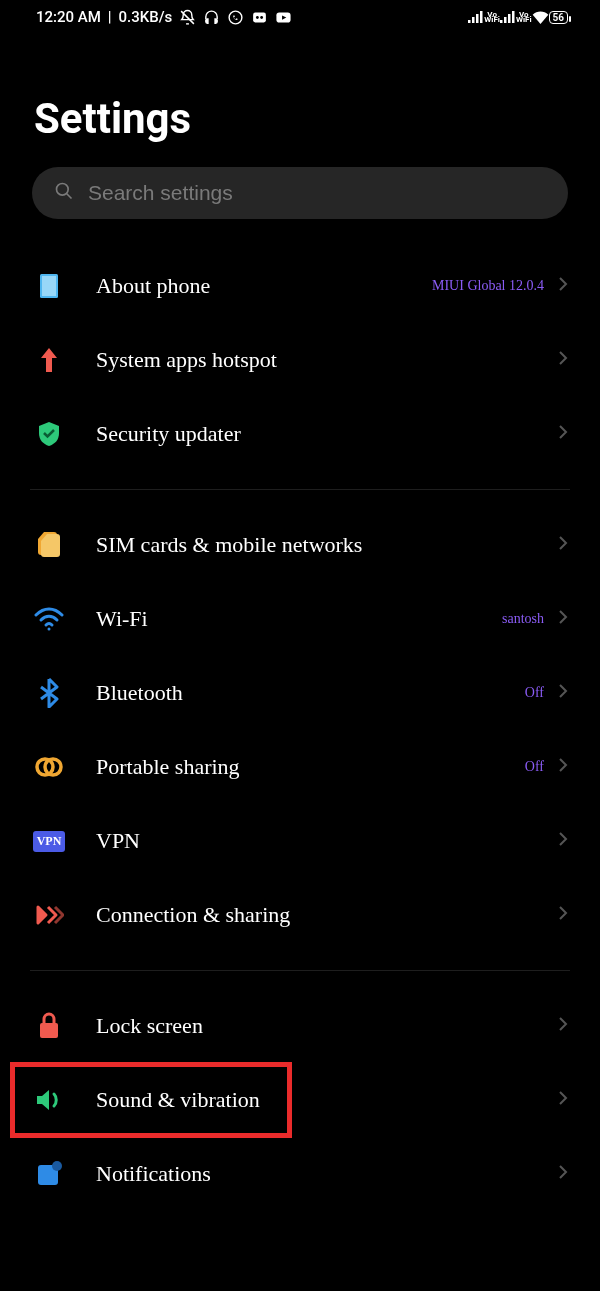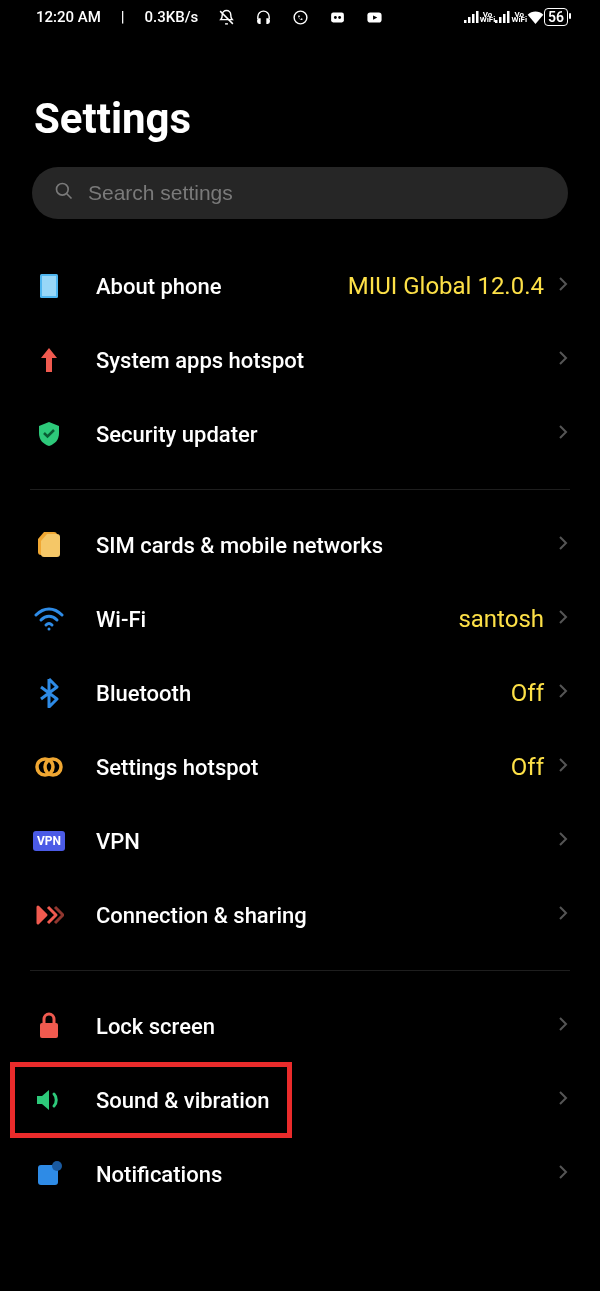--- a/index.html
+++ b/index.html
@@ -15,33 +15,33 @@
       display: flex;
       justify-content: space-between;
       align-items: center;
       padding: 8px 32px 6px 36px;
       font-size: 15px;
       font-weight: 500;
     }
     .status-left {
       display: flex;
       align-items: center;
-      gap: 20px;
+      gap: 7px;
     }
     .status-right {
       display: flex;
       align-items: center;
       gap: 0;
     }
     .status-icon { display:inline-flex; align-items:center; font-size:15px; }
     .battery-box {
       border: 1.5px solid #fff;
       border-radius: 4px;
       padding: 0 3px;
-      font-size: 14px;
+      font-size: 10px;
       font-weight: 600;
       position: relative;
     }
     .battery-box::after {
       content:"";
       position:absolute;
       right:-4px; top:4px;
       width:2px; height:6px;
       background:#fff;
       border-radius:1px;
@@ -68,21 +68,21 @@
     }
     .search-box input {
       background: transparent;
       border: none;
       outline: none;
       color: #22c55e;
       font-size: 21px;
       width: 100%;
     }
     .search-box input::placeholder { color: #7a7a7a; }
-    .list { padding-top: 6px; }
+    .list { padding-top: 6px; font-family: Liberation Serif, serif; }
     .item {
       display: flex;
       align-items: center;
       padding: 22px 32px 22px 34px;
       position: relative;
     }
     .item-icon {
       width: 30px;
       height: 30px;
       display: flex;
@@ -90,22 +90,22 @@
       justify-content: center;
       margin-right: 32px;
       flex-shrink: 0;
     }
     .item-label {
       font-size: 22px;
       font-weight: 500;
       flex: 1;
     }
     .item-value {
-      font-size: 24px;
-      color: #fde047;
+      font-size: 14px;
+      color: #8b5cf6;
       margin-right: 14px;
     }
     .chevron {
       color: #555;
     }
     .divider {
       height: 1px;
       background: #1e1e1e;
       margin: 18px 30px;
     }
@@ -302,21 +302,21 @@
         </svg></span>
   </div>
 
   <div class="item">
     <div class="item-icon">
       <svg width="30" height="24" viewBox="0 0 30 24" fill="none" stroke="#f0a732" stroke-width="3.5">
           <circle cx="11" cy="12" r="8"></circle>
           <circle cx="19" cy="12" r="8"></circle>
         </svg>
     </div>
-    <div class="item-label">Settings hotspot</div>
+    <div class="item-label">Portable sharing</div>
     <div class="item-value">Off</div>
     <span class="chevron"><svg width="10" height="16" viewBox="0 0 10 16" fill="none" stroke="#555" stroke-width="2">
           <path d="M2 2l6 6-6 6"></path>
         </svg></span>
   </div>
 
   <div class="item">
     <div class="item-icon">
       <span class="vpn-badge">VPN</span>
     </div>

